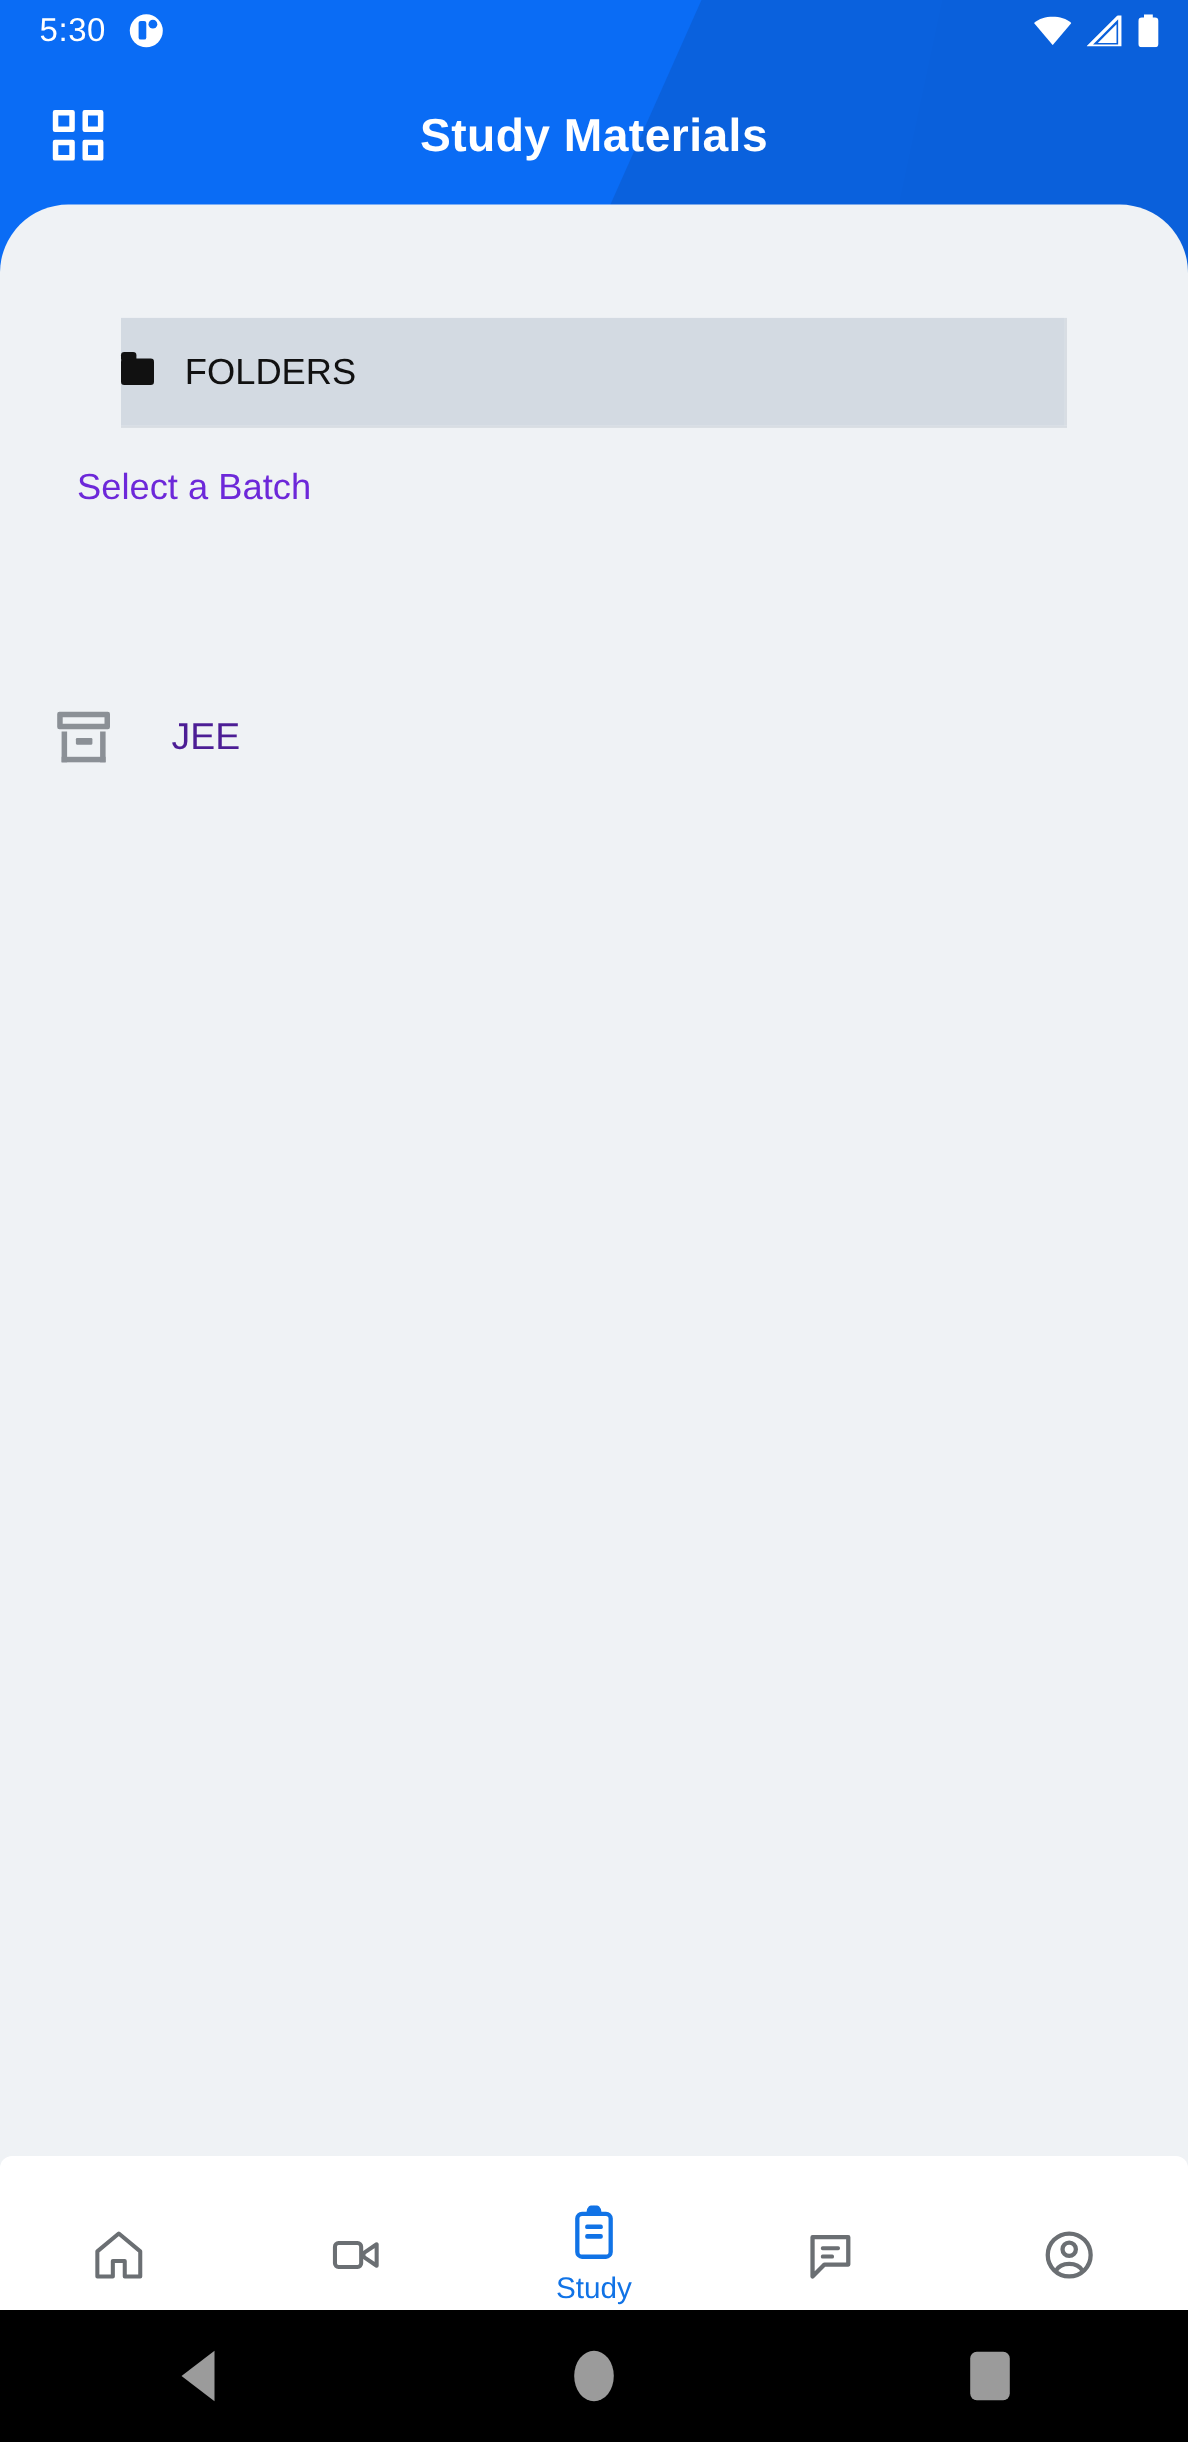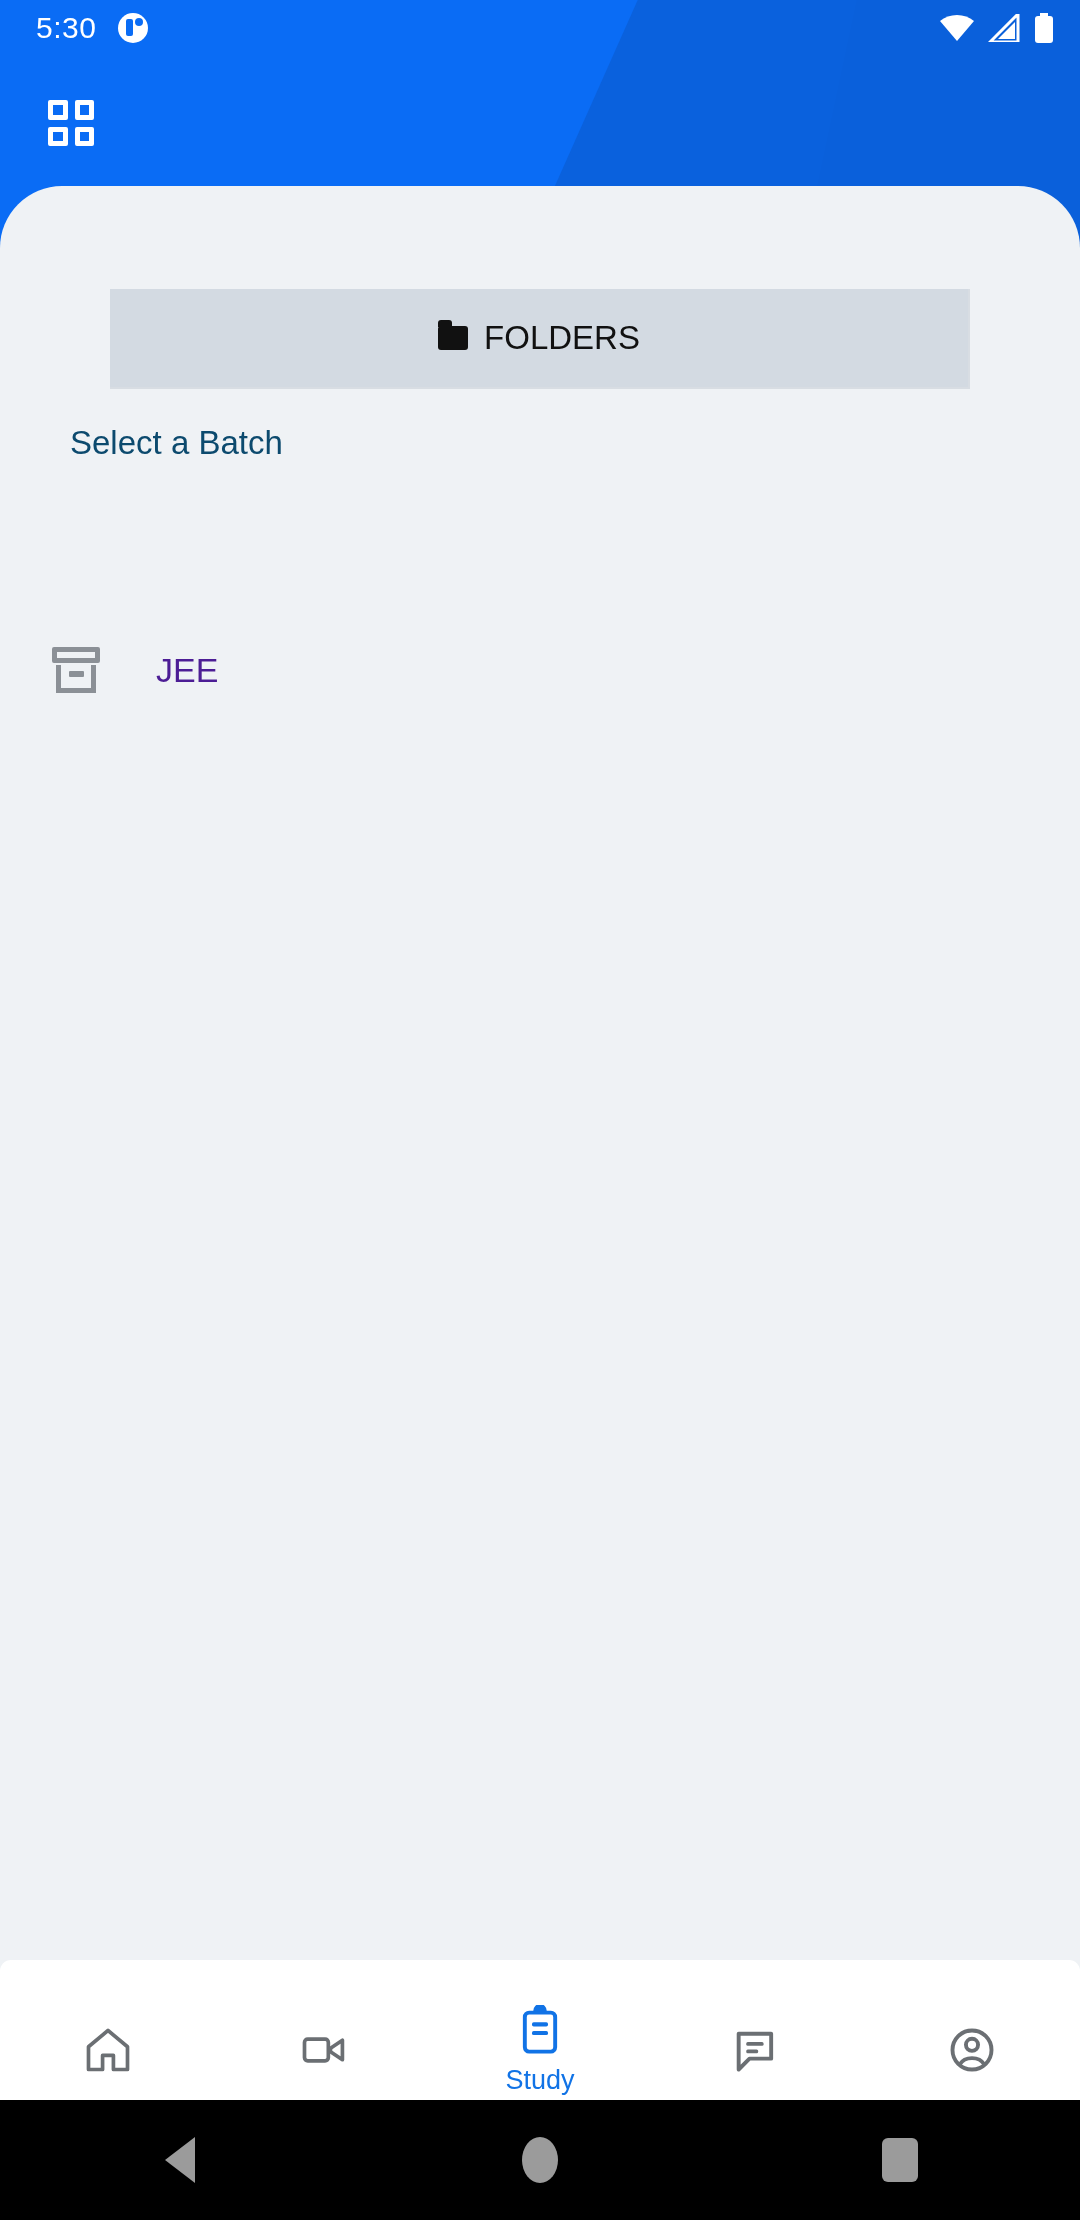--- a/index.html
+++ b/index.html
@@ -77,22 +77,22 @@
     background:#eff2f5; border-radius:62px 62px 0 0;
     overflow:hidden;
   }
 
   
   .tabs {
     position:absolute; left:110px; top:103px; width:860px; height:100px;
     display:flex; border-bottom:2px solid #d8dde3;
   }
   .tab {
-    flex:1; display:flex; align-items:center; justify-content:center;
-    gap:16px; font-size:33px; color:#111;
+    flex:1; display:flex; align-items:center; 
+    gap:28px; font-size:33px; color:#111;
     background:transparent; border:none; cursor:pointer;
     font-family:"Liberation Sans", sans-serif;
   }
   .tab.active { background:#d3dae2; }
   .tab-sep { width:2px; background:#d8dde3; }
 
   .folder-glyph {
     width:30px; height:24px; background:#111;
     border-radius:3px; position:relative;
   }
@@ -106,21 +106,21 @@
     border:4px solid #111; border-radius:2px; background:#eff2f5;
   }
   .files-glyph .pg-front {
     position:absolute; right:0; top:0; width:22px; height:27px;
     background:#111; border-radius:2px 7px 2px 2px;
   }
 
   
   .section-label {
     position:absolute; left:70px; top:238px;
-    font-size:33px; color:#0c4a6e;
+    font-size:33px; color:#6d28d9;
   }
 
   
   .batch-row {
     position:absolute; left:0; top:436px; width:1080px; height:96px;
     display:flex; align-items:center; cursor:pointer;
   }
   .archive-icon {
     margin-left:52px; width:48px; height:46px; position:relative;
   }
@@ -192,20 +192,21 @@
     </span>
   </div>
 
   <div class="appbar">
     <span class="grid-icon">
       <i></i>
       <i></i>
       <i></i>
       <i></i>
     </span>
+    <span class="appbar-title">Study Materials</span>
   </div>
 
   <div class="card">
 
     <div class="tabs">
       <div class="tab active">
         <span class="folder-glyph"></span>
         <span>FOLDERS</span>
       </div>
       <div class="tab-sep"></div>

